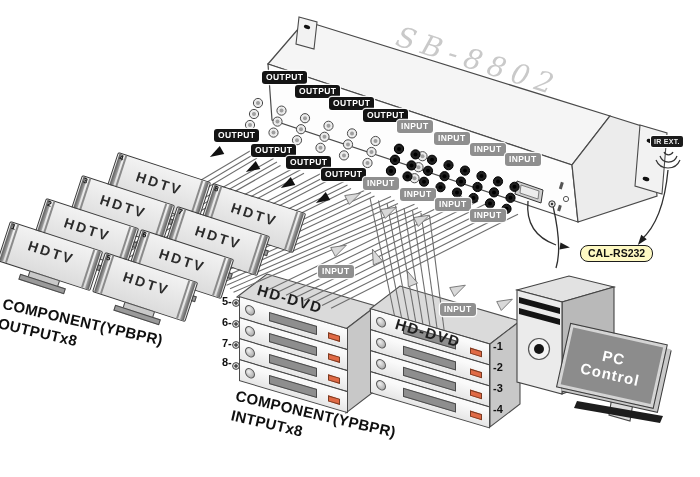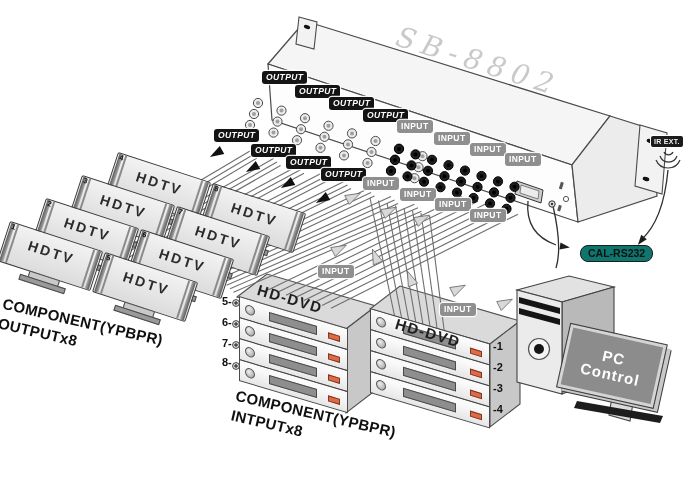--- a/index.html
+++ b/index.html
@@ -8,21 +8,21 @@
   .stage svg{position:absolute;left:0;top:0;}
 
   
   .model{position:absolute;left:402px;top:20px;transform:rotate(17.5deg);transform-origin:left top;
          font:italic 28px "DejaVu Serif",serif;color:var(--engrave,#c9c9c9);letter-spacing:7px;white-space:nowrap;}
 
   
   .badge{position:absolute;color:#fff;font:bold 8.5px/1.35 "Liberation Sans",sans-serif;
          padding:1px 4px;border-radius:3px;letter-spacing:.4px;
          box-shadow:0 0 0 1.2px rgba(255,255,255,.9);white-space:nowrap;}
-  .badge.out{background:var(--out-bg,#141414);font-style:italic;}
+  .badge.out{background:var(--out-bg,#141414);}
   .badge.in{background:var(--in-bg,#8f8f8f);}
 
   
   .tv{position:absolute;width:96px;height:40px;border:1.5px solid #3b3b3b;border-radius:2px;
       background:linear-gradient(180deg,#f2f2f2,#dcdcdc);
       transform:rotate(18deg);transform-origin:left top;}
   .bz{position:absolute;top:0;bottom:0;width:4px;background:linear-gradient(90deg,#5c5c5c,#a9a9a9);}
   .bz.l{left:1px;} .bz.r{right:1px;background:linear-gradient(90deg,#a9a9a9,#5c5c5c);}
   .bz.l2{left:7px;width:2px;background:#8a8a8a;} .bz.r2{right:7px;width:2px;background:#8a8a8a;}
   .tvnum{position:absolute;left:2px;top:0;font:bold 7.5px/1.1 "Liberation Sans",sans-serif;color:#111;}
@@ -41,21 +41,21 @@
   .btn{position:absolute;right:7px;top:9px;width:10px;height:4px;background:var(--accent,#e06a45);border:1px solid #7a3a22;}
   .hddvd{position:absolute;font:bold 15px/1 "Liberation Sans",sans-serif;color:#1e1e1e;letter-spacing:1.5px;
          transform:rotate(16.5deg);transform-origin:left top;white-space:nowrap;}
   .snum{position:absolute;font:bold 11px/1 "Liberation Sans",sans-serif;color:#111;white-space:nowrap;}
 
   
   .caption{position:absolute;font:bold 15px/1.3 "Liberation Sans",sans-serif;color:#101010;
            transform:rotate(13deg);transform-origin:left top;letter-spacing:.3px;white-space:nowrap;}
 
   
-  .plate{position:absolute;background:#0f766e;border:1.6px solid #1c1c1c;border-radius:8px;color:#101010;
+  .plate{position:absolute;background:#fef9c3;border:1.6px solid #1c1c1c;border-radius:8px;color:#101010;
          font:bold 10.5px/15px "Liberation Sans",sans-serif;padding:0 7px;white-space:nowrap;}
   .plate.big{font:bold 11px/16px "Liberation Sans",sans-serif;}
 
   .irbadge{position:absolute;background:#1b1b1b;color:#f0f0f0;font:bold 7px/1.3 "Liberation Sans",sans-serif;
            padding:1px 3px;border-radius:2px;letter-spacing:.3px;box-shadow:0 0 0 1px #fff;white-space:nowrap;}
 
   
   .screen{position:absolute;left:571px;top:324px;width:92px;height:58px;background:var(--screen-bg,#8c8c8c);
           border:3px solid #d4d4d4;outline:1.2px solid #3a3a3a;
           transform:rotate(12.5deg);transform-origin:left top;

